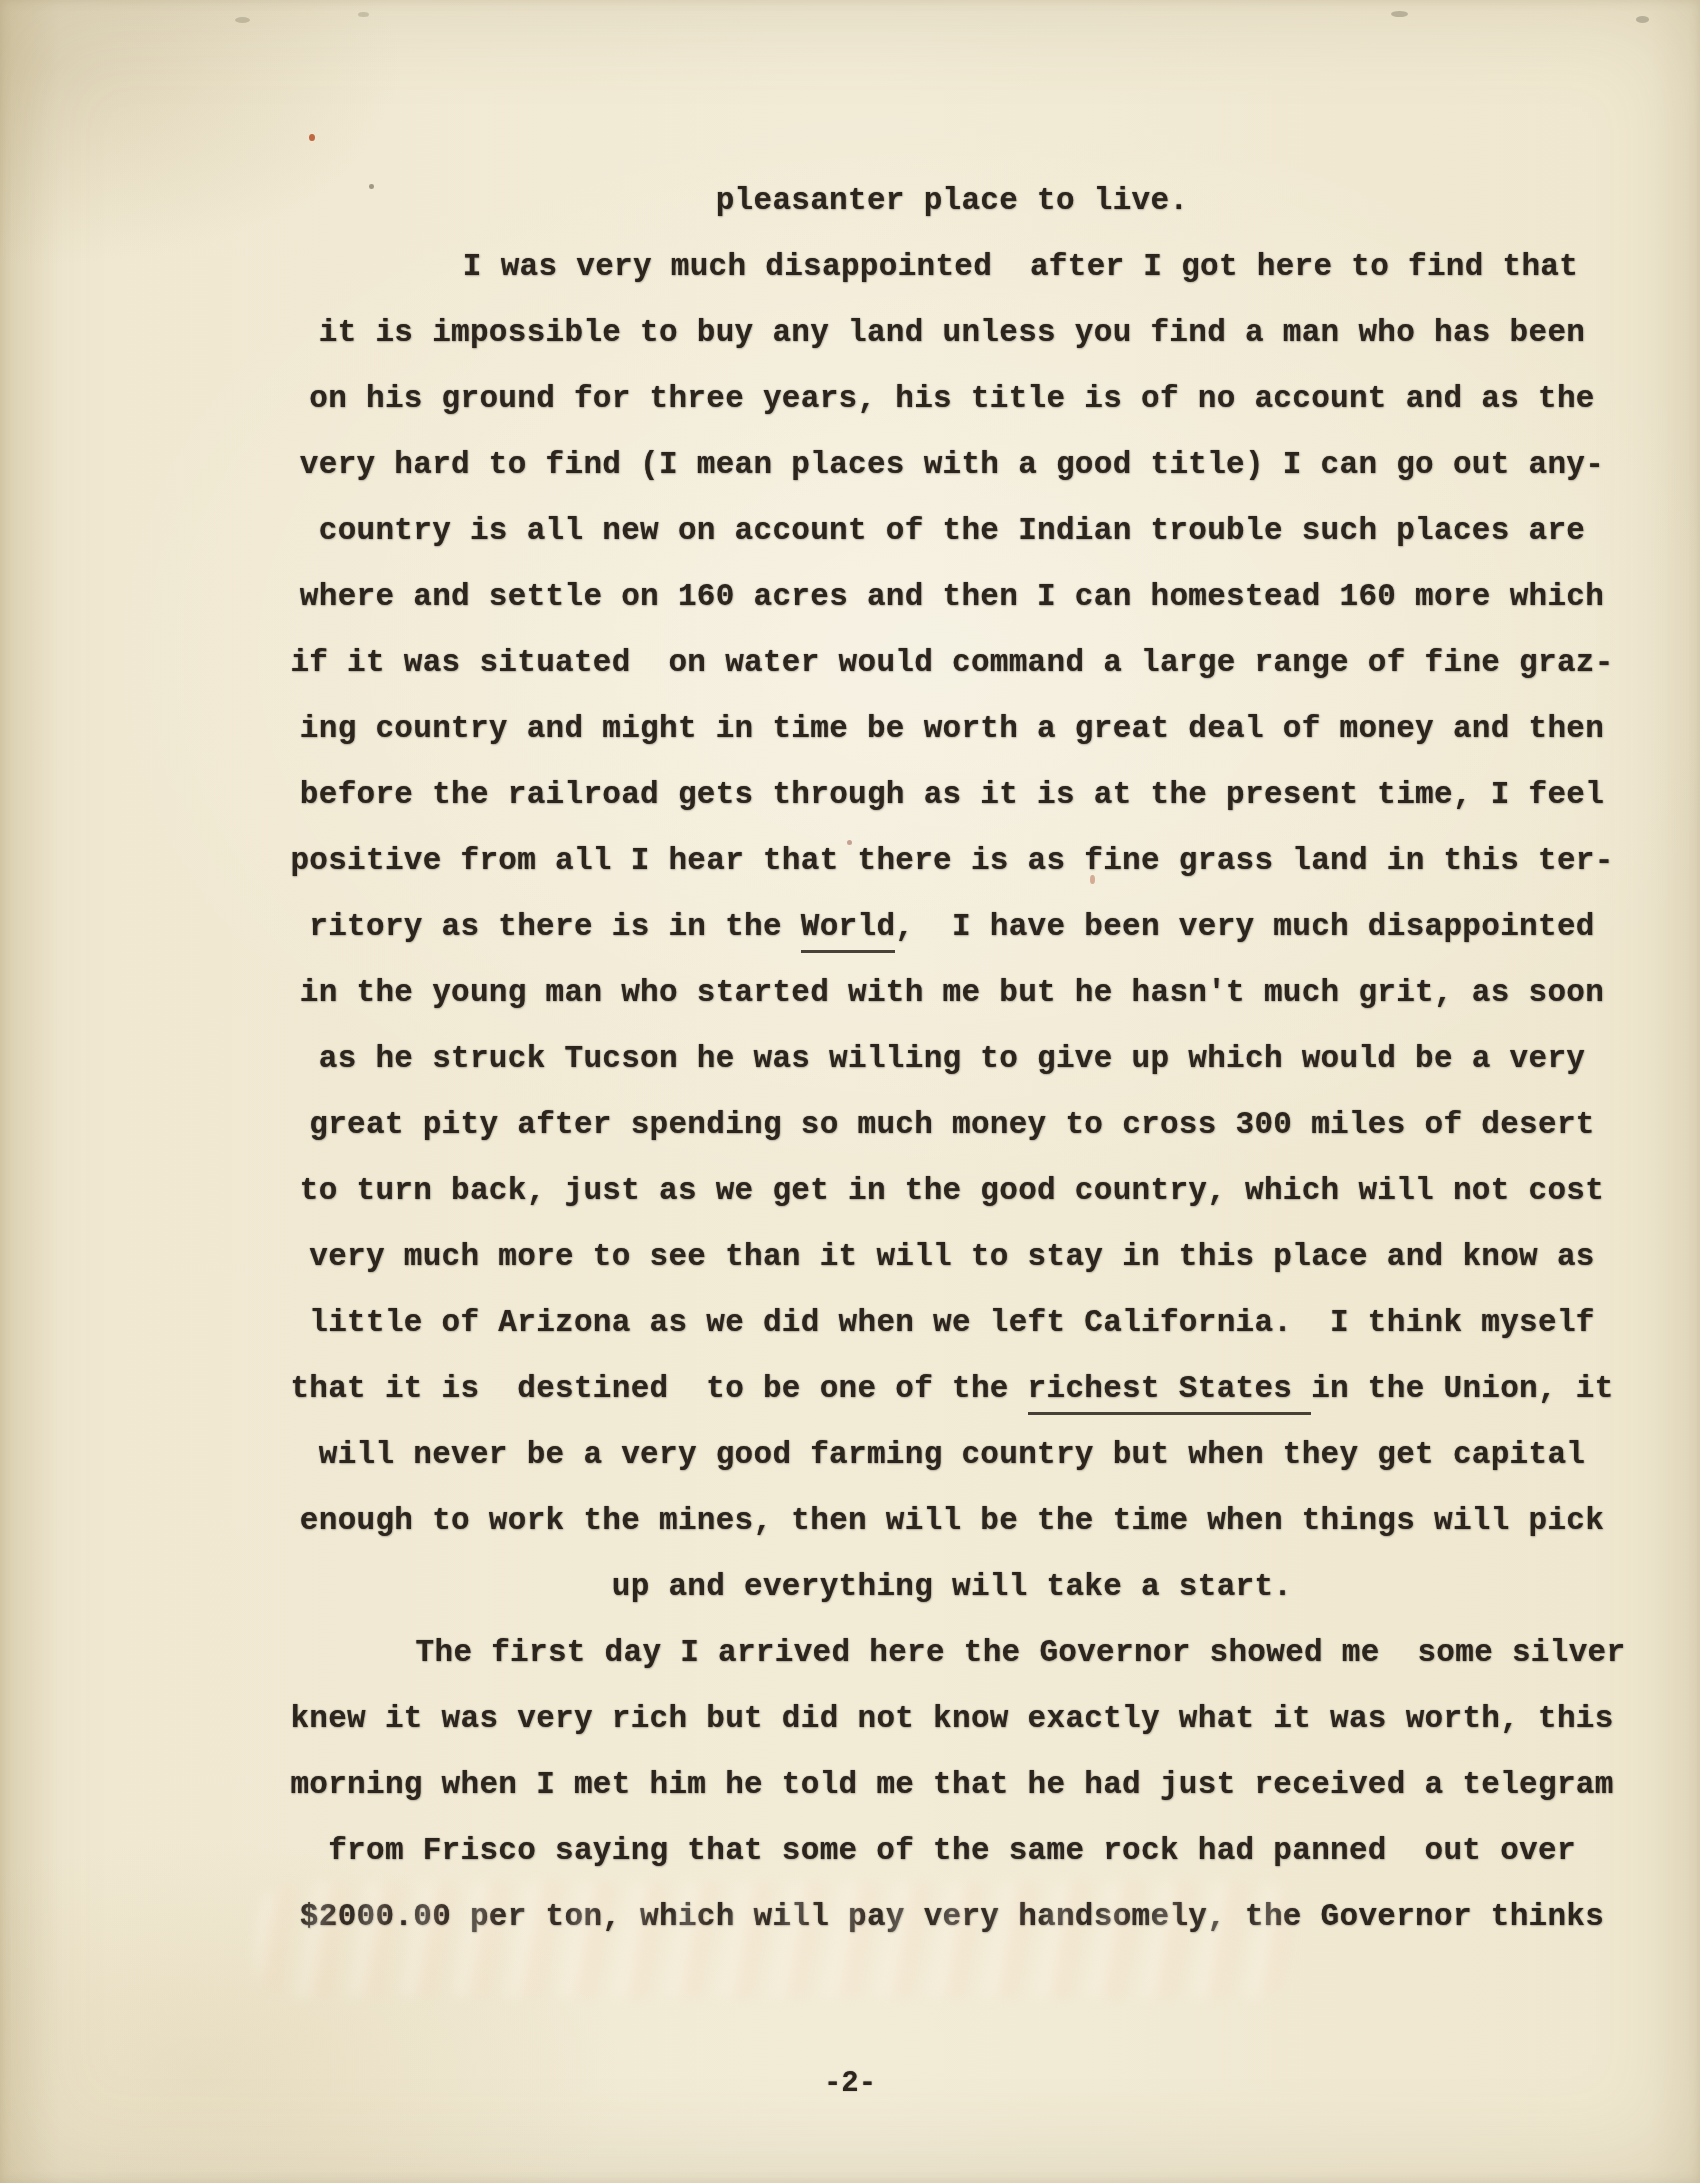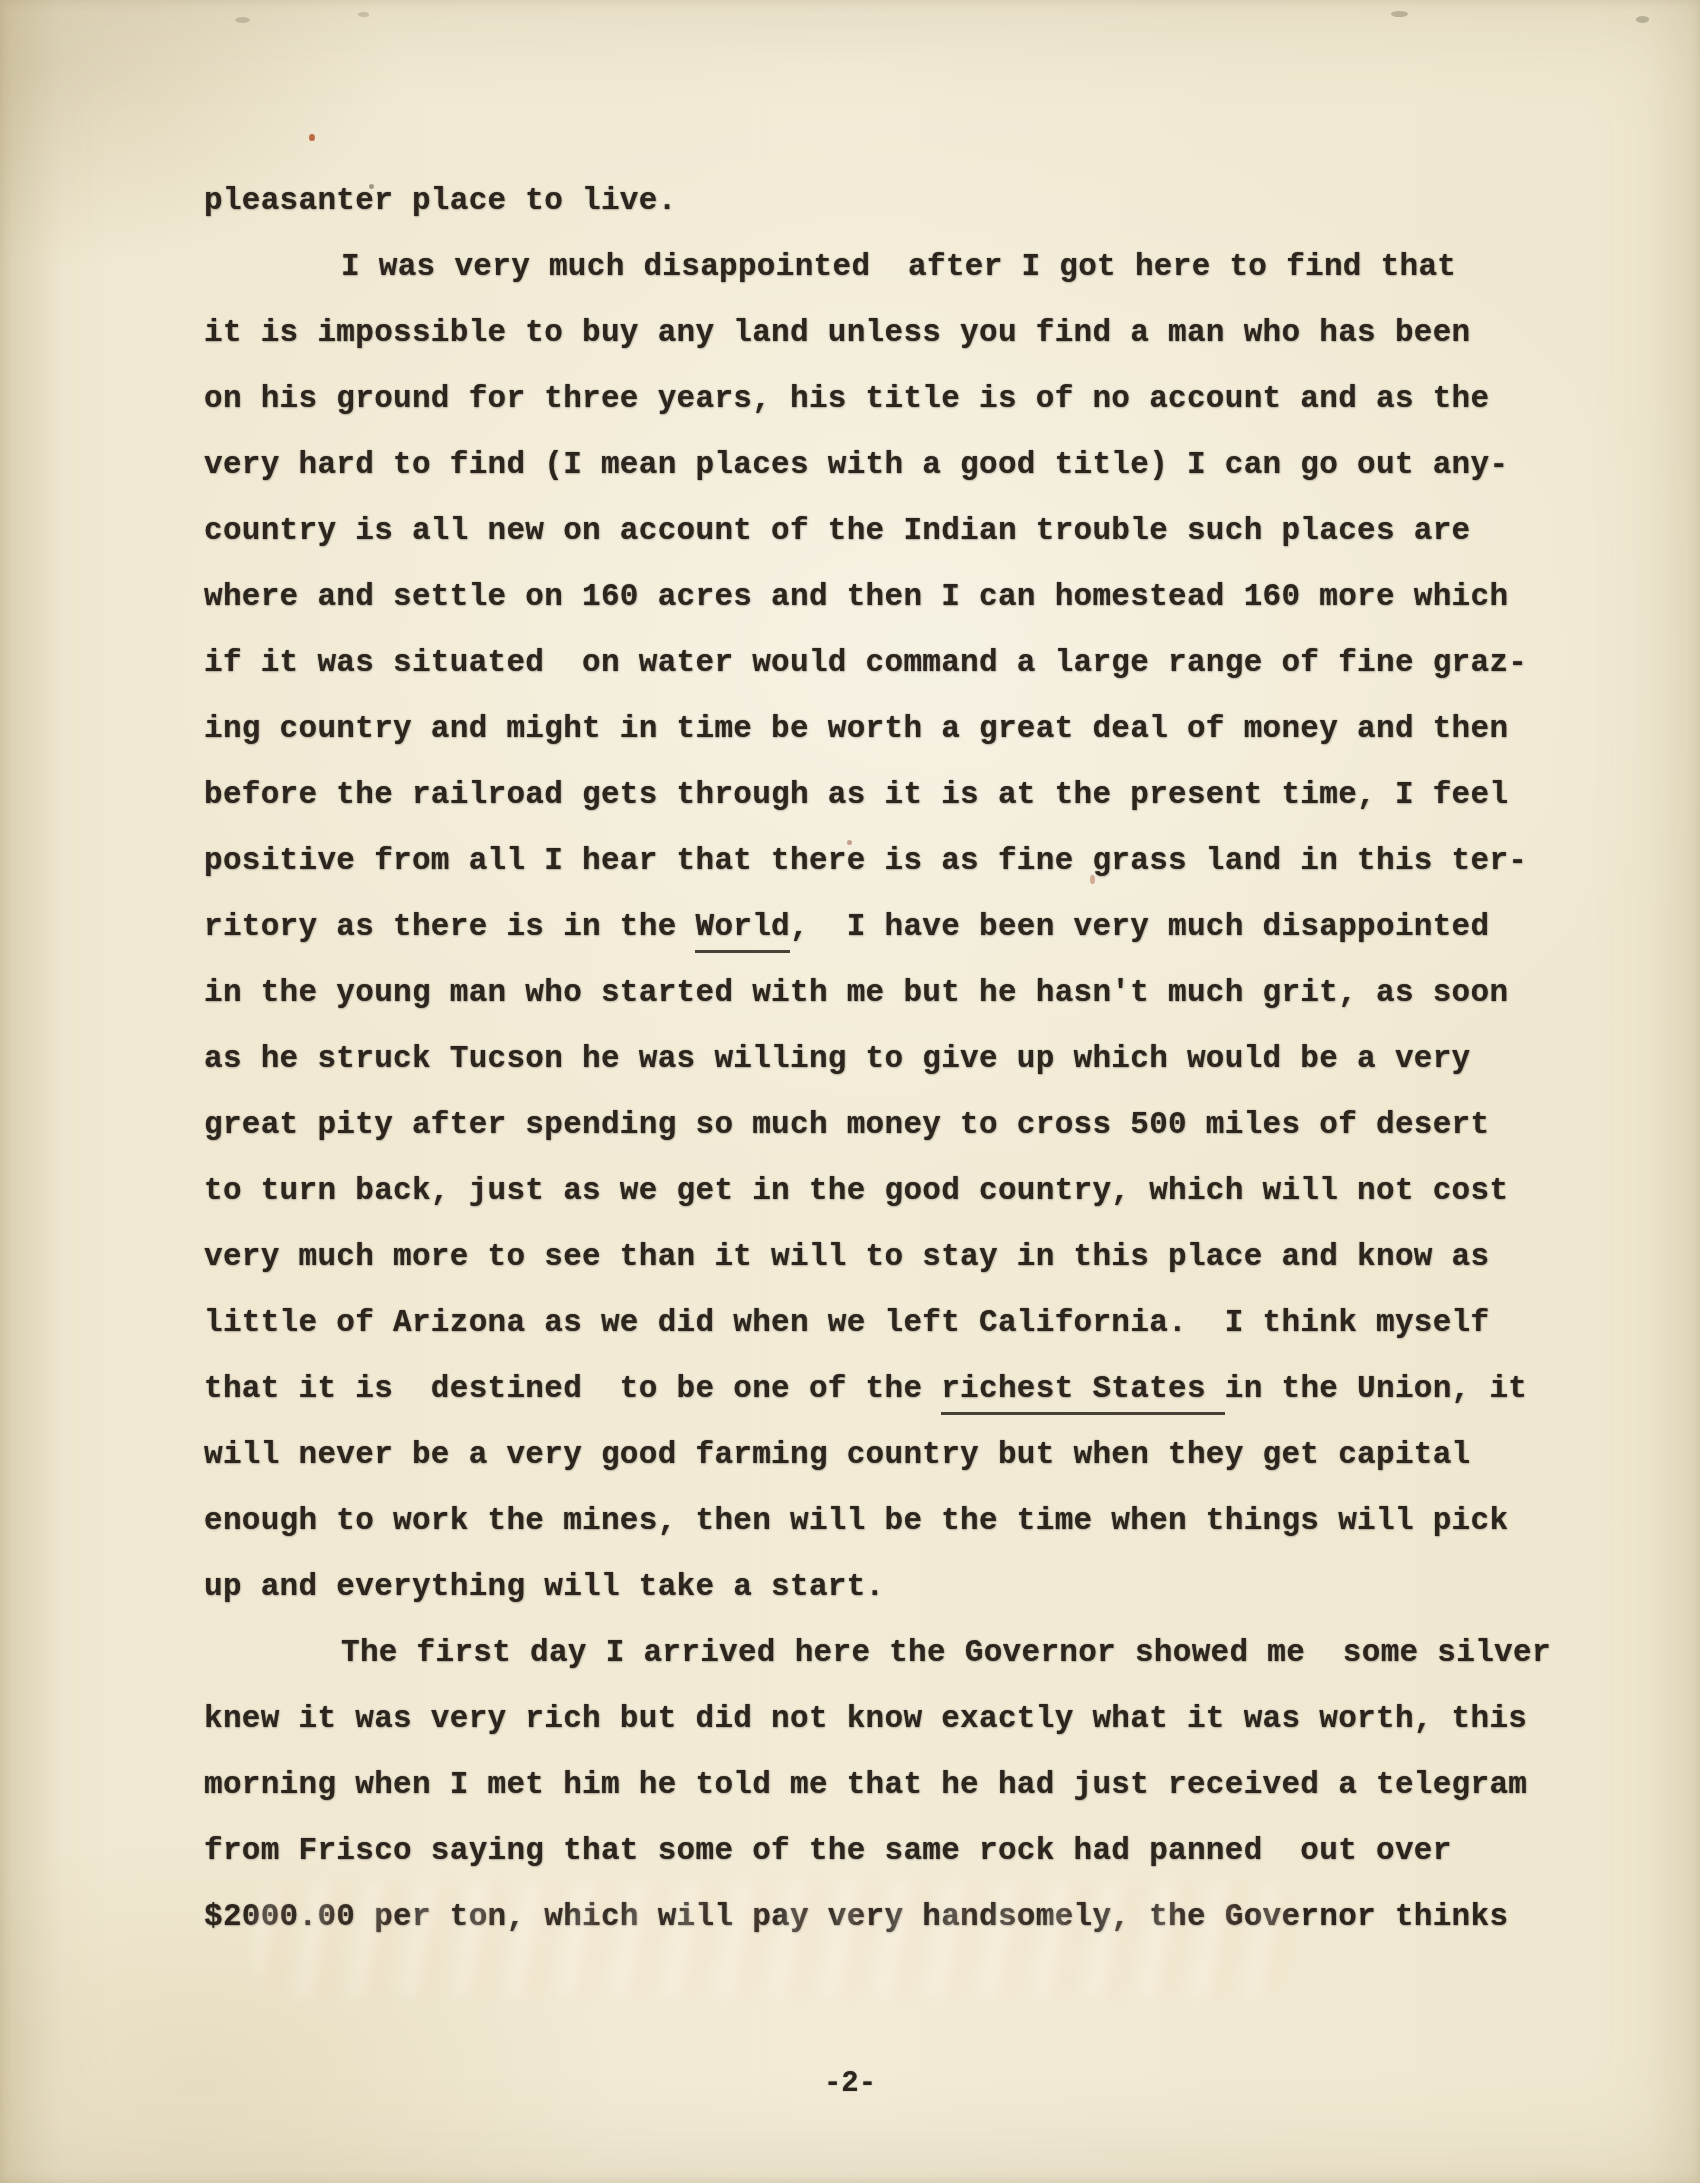--- a/index.html
+++ b/index.html
@@ -34,21 +34,21 @@
     left: 204px;
     right: 0;
     color: var(--ink);
     font-size: 31px;
     font-weight: 700;
     line-height: 66px;
     letter-spacing: 0.3px;
     filter: blur(0.4px);
     text-shadow: 0 0 1.3px rgba(43,37,30,0.65), 0.7px 0.7px 2px rgba(43,37,30,0.22);
   }
-  .line { white-space: pre; }
+  .line { white-space: pre; text-align: center; }
   .line.indent { padding-left: 137px; }
   .u {
     border-bottom: 3.3px solid rgba(40,34,26,0.85);
     padding-bottom: 6px;
   }
   .pagenum {
     position: absolute;
     top: 2067px;
     left: 0;
     width: 100%;
@@ -108,21 +108,21 @@
       <div class="line"><span>very hard to find (I mean places with a good title) I can go out any-</span></div>
       <div class="line"><span>country is all new on account of the Indian trouble such places are</span></div>
       <div class="line"><span>where and settle on 160 acres and then I can homestead 160 more which</span></div>
       <div class="line"><span>if it was situated  on water would command a large range of fine graz-</span></div>
       <div class="line"><span>ing country and might in time be worth a great deal of money and then</span></div>
       <div class="line"><span>before the railroad gets through as it is at the present time, I feel</span></div>
       <div class="line"><span>positive from all I hear that there is as fine grass land in this ter-</span></div>
       <div class="line"><span>ritory as there is in the </span><span class="u">World</span><span>,  I have been very much disappointed</span></div>
       <div class="line"><span>in the young man who started with me but he hasn't much grit, as soon</span></div>
       <div class="line"><span>as he struck Tucson he was willing to give up which would be a very</span></div>
-      <div class="line"><span>great pity after spending so much money to cross 500 miles of desert</span></div>
+      <div class="line"><span>great pity after spending so much money to cross 300 miles of desert</span></div>
       <div class="line"><span>to turn back, just as we get in the good country, which will not cost</span></div>
       <div class="line"><span>very much more to see than it will to stay in this place and know as</span></div>
       <div class="line"><span>little of Arizona as we did when we left California.  I think myself</span></div>
       <div class="line"><span>that it is  destined  to be one of the </span><span class="u">richest States </span><span>in the Union, it</span></div>
       <div class="line"><span>will never be a very good farming country but when they get capital</span></div>
       <div class="line"><span>enough to work the mines, then will be the time when things will pick</span></div>
       <div class="line"><span>up and everything will take a start.</span></div>
       <div class="line indent"><span>The first day I arrived here the Governor showed me  some silver</span></div>
       <div class="line"><span>knew it was very rich but did not know exactly what it was worth, this</span></div>
       <div class="line"><span>morning when I met him he told me that he had just received a telegram</span></div>

